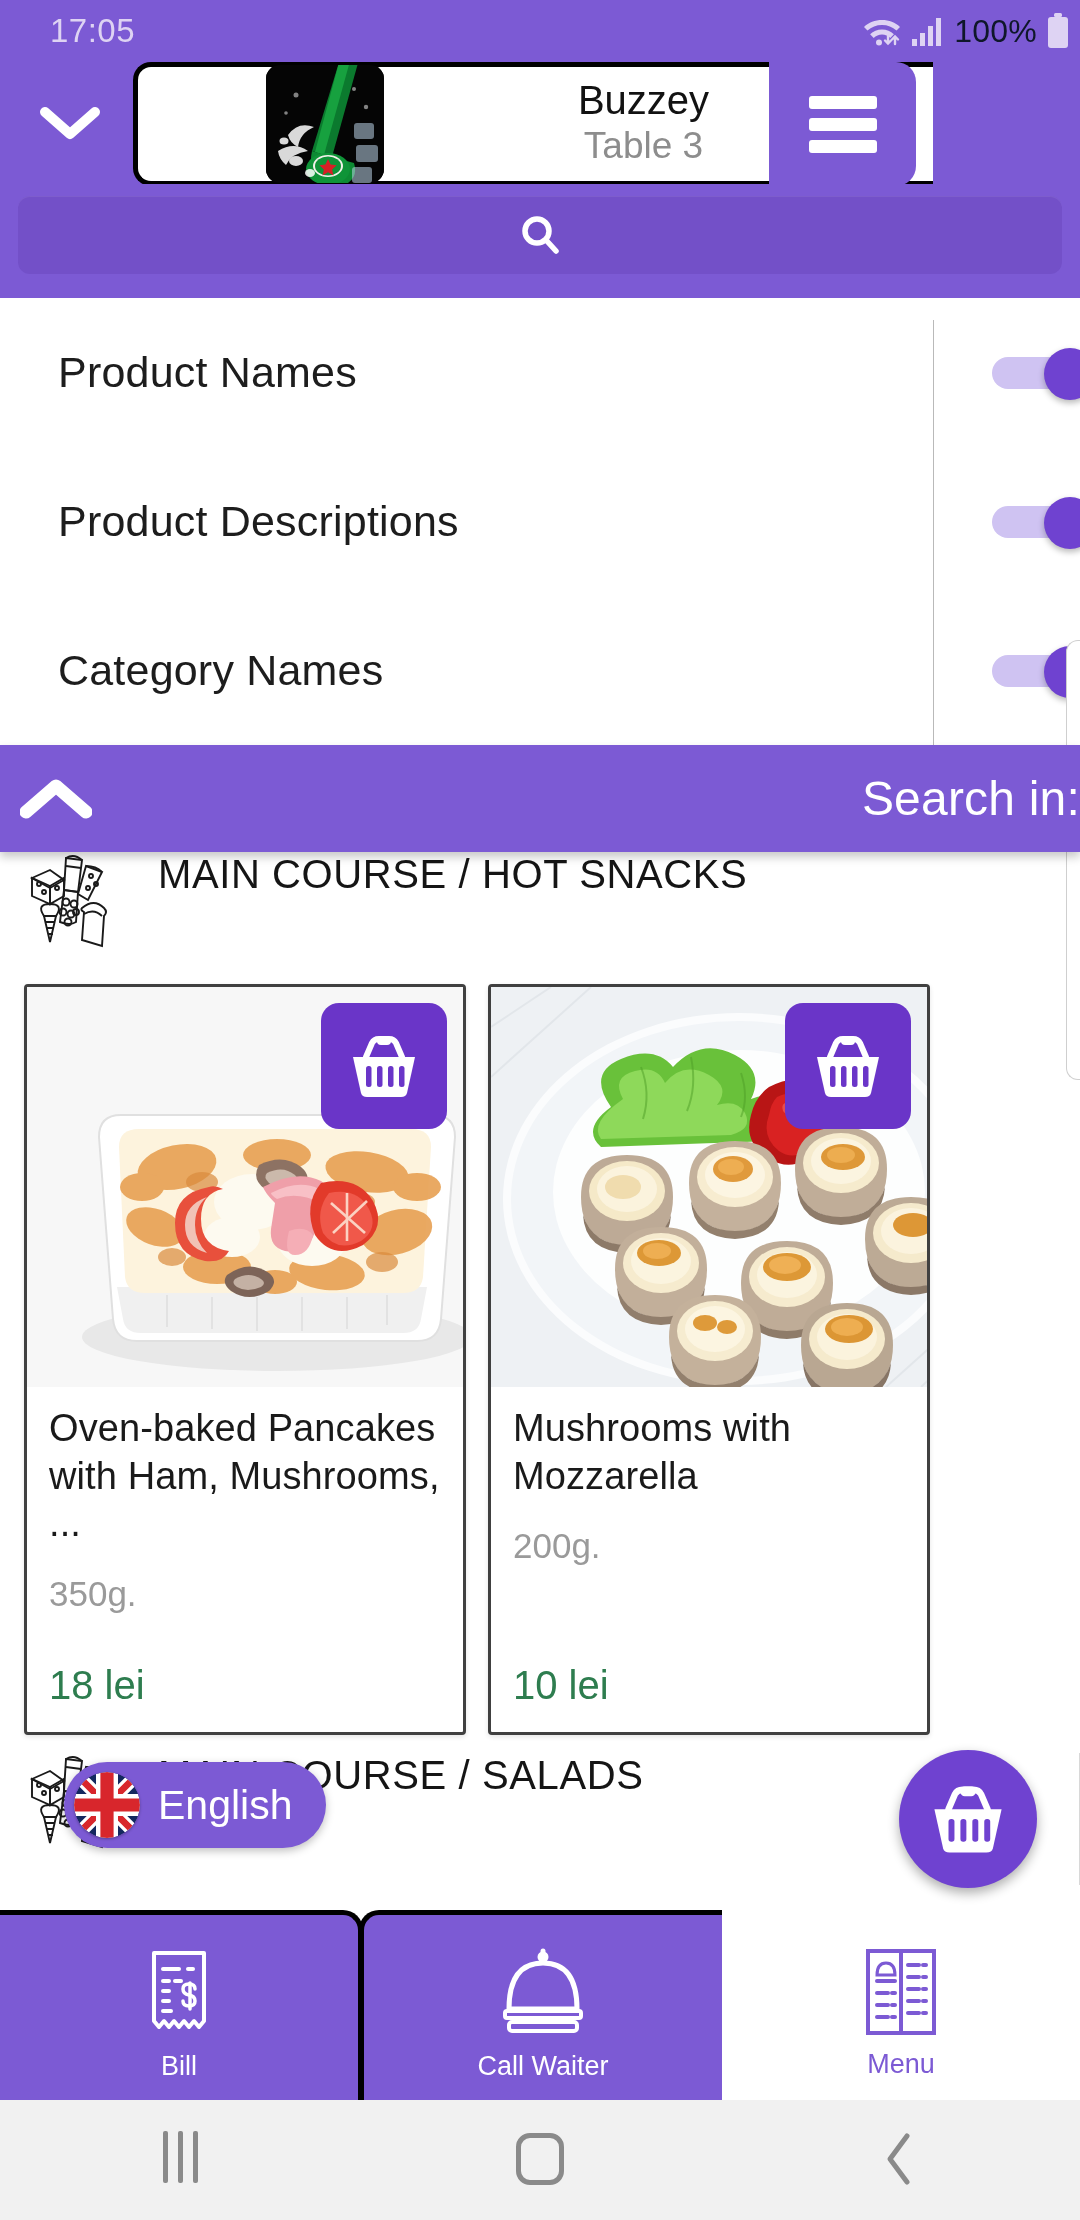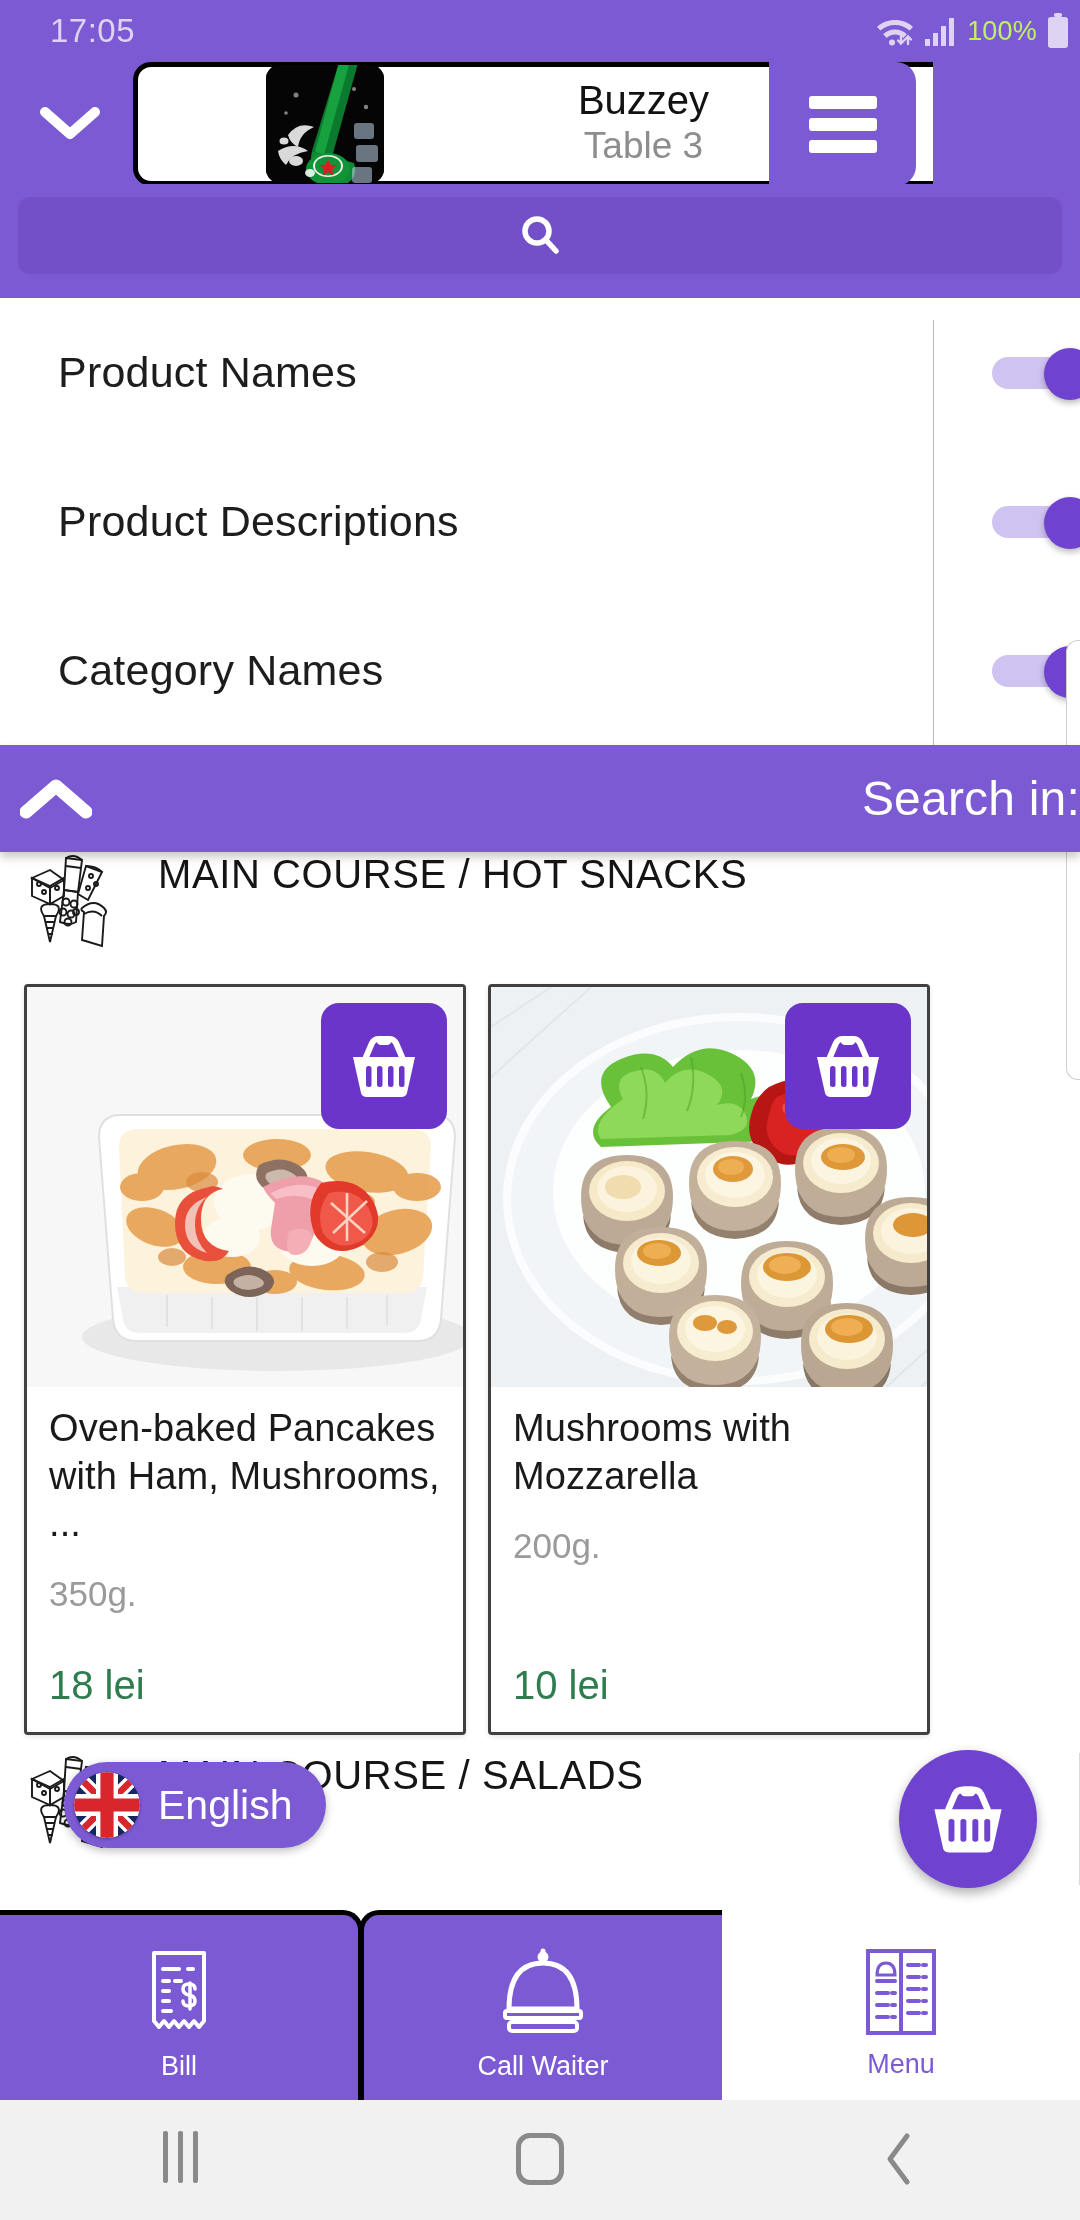--- a/index.html
+++ b/index.html
@@ -22,21 +22,21 @@
     width: 1080px; height: 62px;
     background: #7c5ad4;
     display: flex; align-items: center;
     justify-content: space-between;
     padding: 0 26px 0 34px;
   }
   .sb-clock {
     color: #ded3f3; font-size: 33px; letter-spacing: .5px;
   }
   .sb-right { display: flex; align-items: center; gap: 9px; }
-  .sb-pct { color: #bef264; font-size: 27px; letter-spacing: .2px; }
+  .sb-pct { color: #0f172a; font-size: 32px; letter-spacing: .2px; }
   .ico-wifi, .ico-signal, .ico-batt { display: block; }
 
   
   .appbar {
     position: absolute; top: 62px; left: 0;
     width: 916px; height: 122px;
     background: #7c5ad4;
   }
   .hdr-collapse {
     position: absolute; left: 22px; top: 18px;

